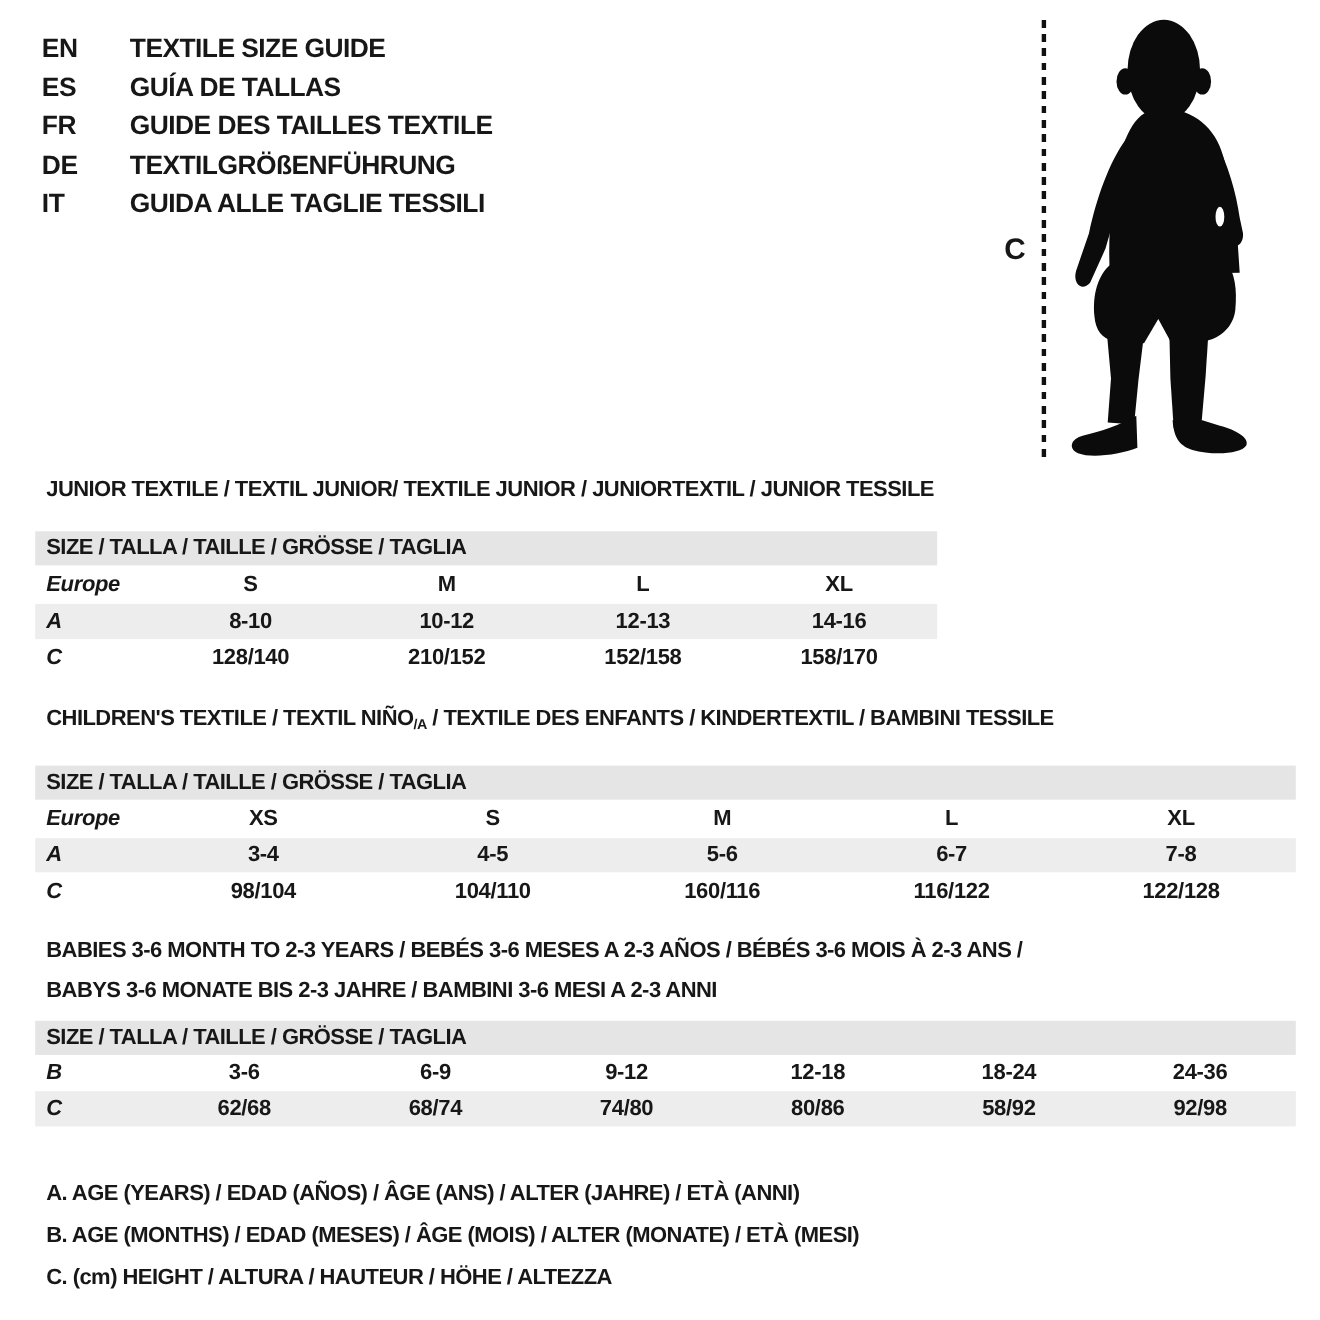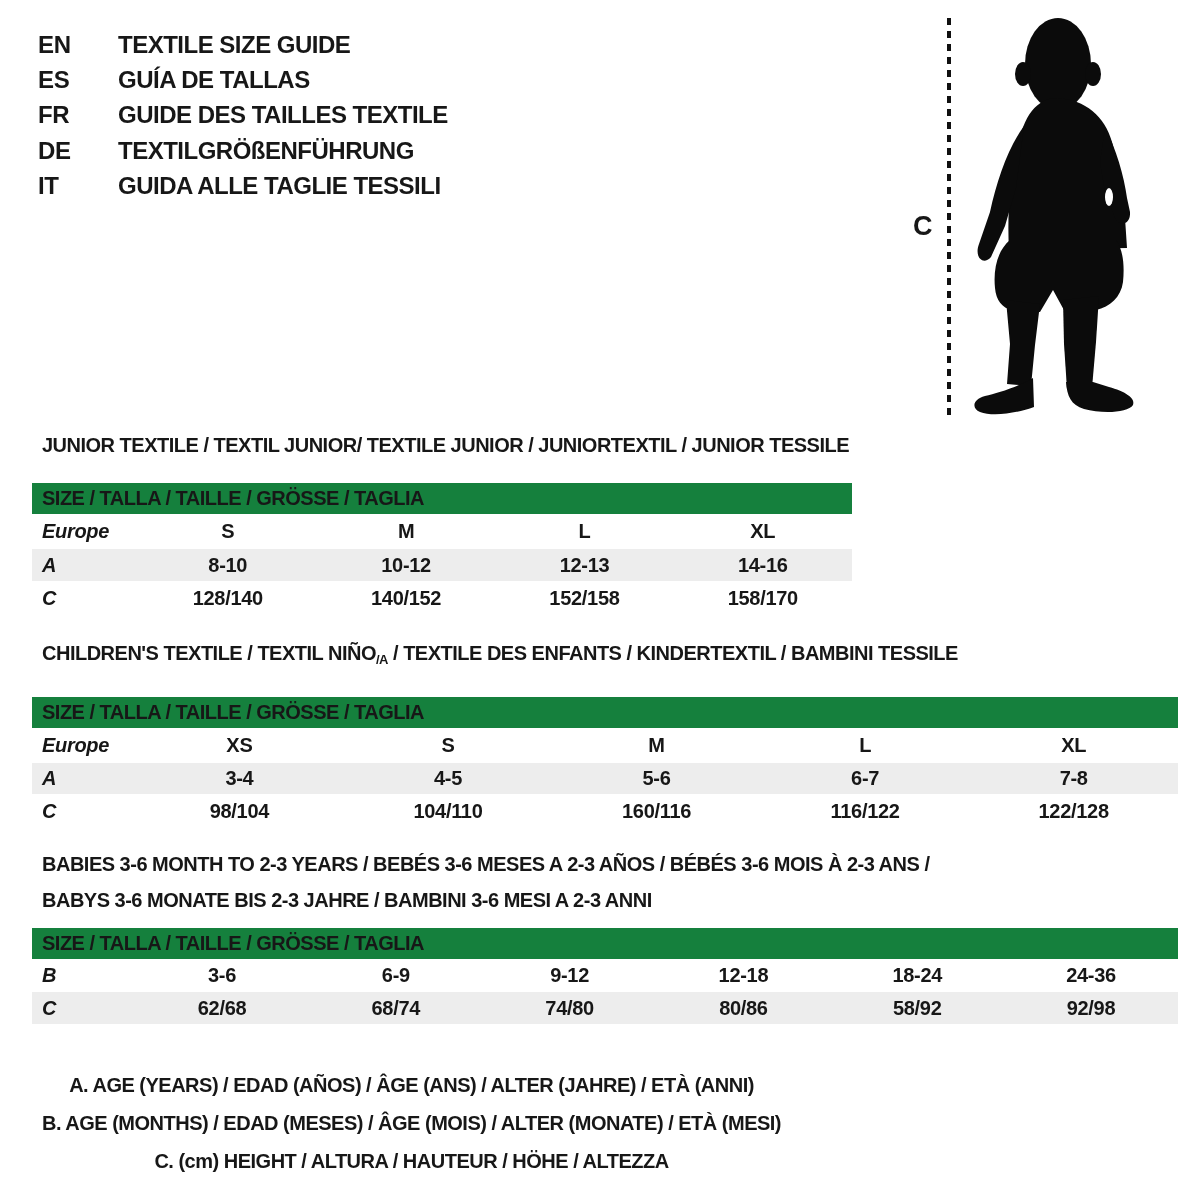--- a/index.html
+++ b/index.html
@@ -27,21 +27,21 @@
   
   .section { position:absolute; left:32px; }
   .sec1 { top:433px; width:820px; }
   .sec2 { top:641px; width:1146px; }
   .sec3 { top:846px; width:1146px; }
   .sec-title { font-size:20px; line-height:24px; padding-left:10px; letter-spacing:-0.5px; white-space:nowrap; }
   .sec3 .sec-title { line-height:36px; }
   .sub-a { font-size:13px; vertical-align:-4px; }
 
   .size-band {
-    height:31px; line-height:31px; background:#15803d;
+    height:31px; line-height:31px; background:#e5e5e5;
     padding-left:10px; font-size:20px; letter-spacing:-0.5px;
   }
   .sec1 .size-band { margin-top:26px; }
   .sec2 .size-band { margin-top:25px; }
   .sec3 .size-band { margin-top:10px; }
 
   .trow { display:flex; align-items:center; font-size:20px; }
   .trow.shade { background:#ededed; }
   .row-label { padding-left:10px;font-style:italic; }
   .val { text-align:center; }
@@ -52,21 +52,21 @@
   .sec2 .val { width:18.2%; }
   .sec3 .row-label { width:9%; }
   .sec3 .val { width:15.1666%; }
 
   .h35 { height:35px; }
   .h33 { height:33px; }
   .h32 { height:32px; }
   .h31 { height:31px; }
 
   
-  .legend { position:absolute; left:42px; top:1066px; font-size:20px; letter-spacing:-0.5px;text-align:center; }
+  .legend { position:absolute; left:42px; top:1066px; font-size:20px; letter-spacing:-0.5px; }
   .legend div { line-height:38px; white-space:nowrap; }
 </style>
 </head>
 <body>
 
 <div class="lang-block">
   <div class="lang-row">
     <span class="lang-code">EN</span>
     <span class="lang-label">TEXTILE SIZE GUIDE</span>
   </div>
@@ -129,21 +129,21 @@
   <div class="trow h32 shade">
     <span class="row-label">A</span>
     <span class="val">8-10</span>
     <span class="val">10-12</span>
     <span class="val">12-13</span>
     <span class="val">14-16</span>
   </div>
   <div class="trow h35">
     <span class="row-label">C</span>
     <span class="val">128/140</span>
-    <span class="val">140/152</span>
+    <span class="val">210/152</span>
     <span class="val">152/158</span>
     <span class="val">158/170</span>
   </div>
 </div>
 
 <div class="section sec2">
   <div class="sec-title"><span>CHILDREN'S TEXTILE / TEXTIL NIÑO</span><span class="sub-a">/A</span><span> / TEXTILE DES ENFANTS / KINDERTEXTIL / BAMBINI TESSILE</span></div>
   <div class="size-band">SIZE / TALLA / TAILLE / GRÖSSE / TAGLIA</div>
   <div class="trow h35">
     <span class="row-label">Europe</span>

